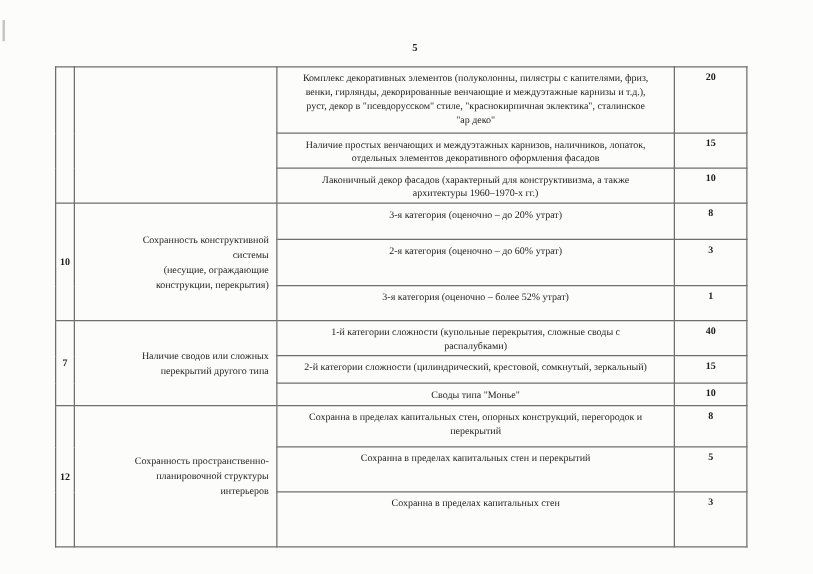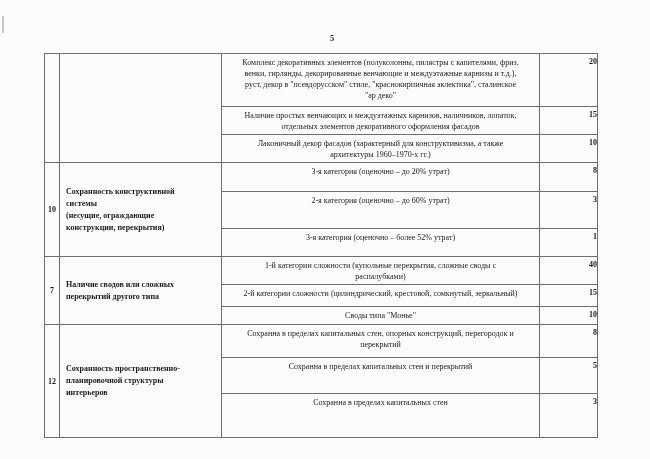--- a/index.html
+++ b/index.html
@@ -55,36 +55,36 @@
     overflow: hidden;
   }
   td.num {
     font-weight: bold;
     text-align: center;
     vertical-align: middle;
     font-size: 8px;
     padding: 0;
   }
   td.criterion {
-    font-weight: bold;
-    text-align: left;
+    font-weight: normal;
+    text-align: right;
     vertical-align: middle;
     white-space: pre-line;
     line-height: 12px;
     padding: 2px 6px;
   }
   td.desc {
     text-align: center;
     vertical-align: top;
     white-space: pre-line;
     padding: 3px 8px 2px 8px;
   }
   td.score {
     font-weight: bold;
-    text-align: right;
+    text-align: center;
     vertical-align: top;
     padding-top: 2px;
   }
 </style>
 </head>
 <body>
 
 <div class="page">
 
   <div class="scan-artifact"></div>

